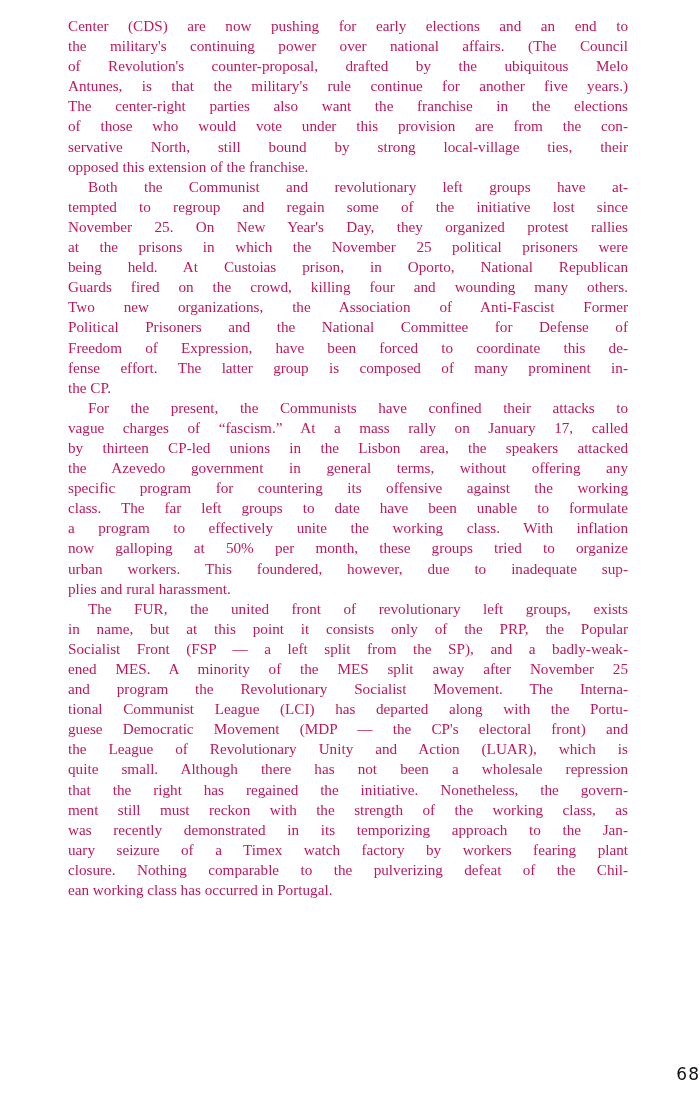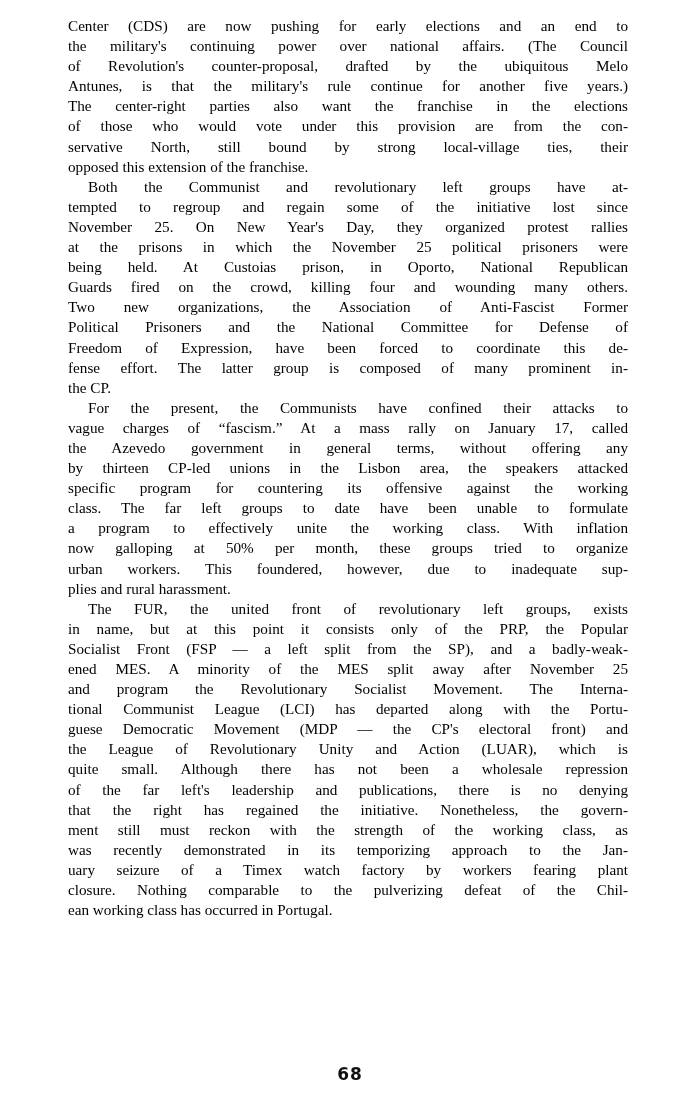--- a/index.html
+++ b/index.html
@@ -5,39 +5,39 @@
   html, body { margin: 0; padding: 0; background: #ffffff; }
   body { width: 700px; height: 1100px; position: relative; overflow: hidden; }
   .page {
     position: absolute;
     left: 68px;
     top: 16px;
     width: 560px;
     font-family: "Liberation Serif", "DejaVu Serif", serif;
     font-size: 15.2px;
     line-height: 20.1px;
-    color: #000000;
+    color: #be185d;
     text-align: justify;
   }
   .line {
     display: block;
     white-space: nowrap;
     text-align-last: justify;
     text-align: justify;
     height: 20.1px;
   }
   .line.last { text-align-last: left; }
   .line.indent { padding-left: 20px; }
   .page-number {
     position: absolute;
     left: 0; right: 0;
     top: 1064px;
-    text-align: center;
+    text-align: right;
     font-family: "DejaVu Sans", "Liberation Sans", sans-serif;
-    font-weight: bold;
+    font-weight: normal;
     font-size: 17px;
     color: #111;
     letter-spacing: 1px;
   }
 </style>
 </head>
 <body>
 
 <div class="page" id="doc-body">
     <div>
@@ -59,40 +59,39 @@
       <span class="line">Guards fired on the crowd, killing four and wounding many others.</span>
       <span class="line">Two new organizations, the Association of Anti-Fascist Former</span>
       <span class="line">Political Prisoners and the National Committee for Defense of</span>
       <span class="line">Freedom of Expression, have been forced to coordinate this de-</span>
       <span class="line">fense effort. The latter group is composed of many prominent in-</span>
       <span class="line last">the CP.</span>
     </div>
     <div>
       <span class="line indent">For the present, the Communists have confined their attacks to</span>
       <span class="line">vague charges of “fascism.” At a mass rally on January 17, called</span>
+      <span class="line">by thirteen CP-led unions in the Lisbon area, the speakers attacked</span>
       <span class="line">the Azevedo government in general terms, without offering any</span>
-      <span class="line">by thirteen CP-led unions in the Lisbon area, the speakers attacked</span>
       <span class="line">specific program for countering its offensive against the working</span>
       <span class="line">class. The far left groups to date have been unable to formulate</span>
       <span class="line">a program to effectively unite the working class. With inflation</span>
       <span class="line">now galloping at 50% per month, these groups tried to organize</span>
       <span class="line">urban workers. This foundered, however, due to inadequate sup-</span>
       <span class="line last">plies and rural harassment.</span>
     </div>
     <div>
       <span class="line indent">The FUR, the united front of revolutionary left groups, exists</span>
       <span class="line">in name, but at this point it consists only of the PRP, the Popular</span>
       <span class="line">Socialist Front (FSP — a left split from the SP), and a badly-weak-</span>
       <span class="line">ened MES. A minority of the MES split away after November 25</span>
       <span class="line">and program the Revolutionary Socialist Movement. The Interna-</span>
       <span class="line">tional Communist League (LCI) has departed along with the Portu-</span>
       <span class="line">guese Democratic Movement (MDP — the CP's electoral front) and</span>
       <span class="line">the League of Revolutionary Unity and Action (LUAR), which is</span>
       <span class="line">quite small. Although there has not been a wholesale repression</span>
-      <span class="line">of the far left's leadership and publications, there is no denying</span>
       <span class="line">that the right has regained the initiative. Nonetheless, the govern-</span>
       <span class="line">ment still must reckon with the strength of the working class, as</span>
       <span class="line">was recently demonstrated in its temporizing approach to the Jan-</span>
       <span class="line">uary seizure of a Timex watch factory by workers fearing plant</span>
       <span class="line">closure. Nothing comparable to the pulverizing defeat of the Chil-</span>
       <span class="line last">ean working class has occurred in Portugal.</span>
     </div>
   </div>
 <div class="page-number">68</div>
 

